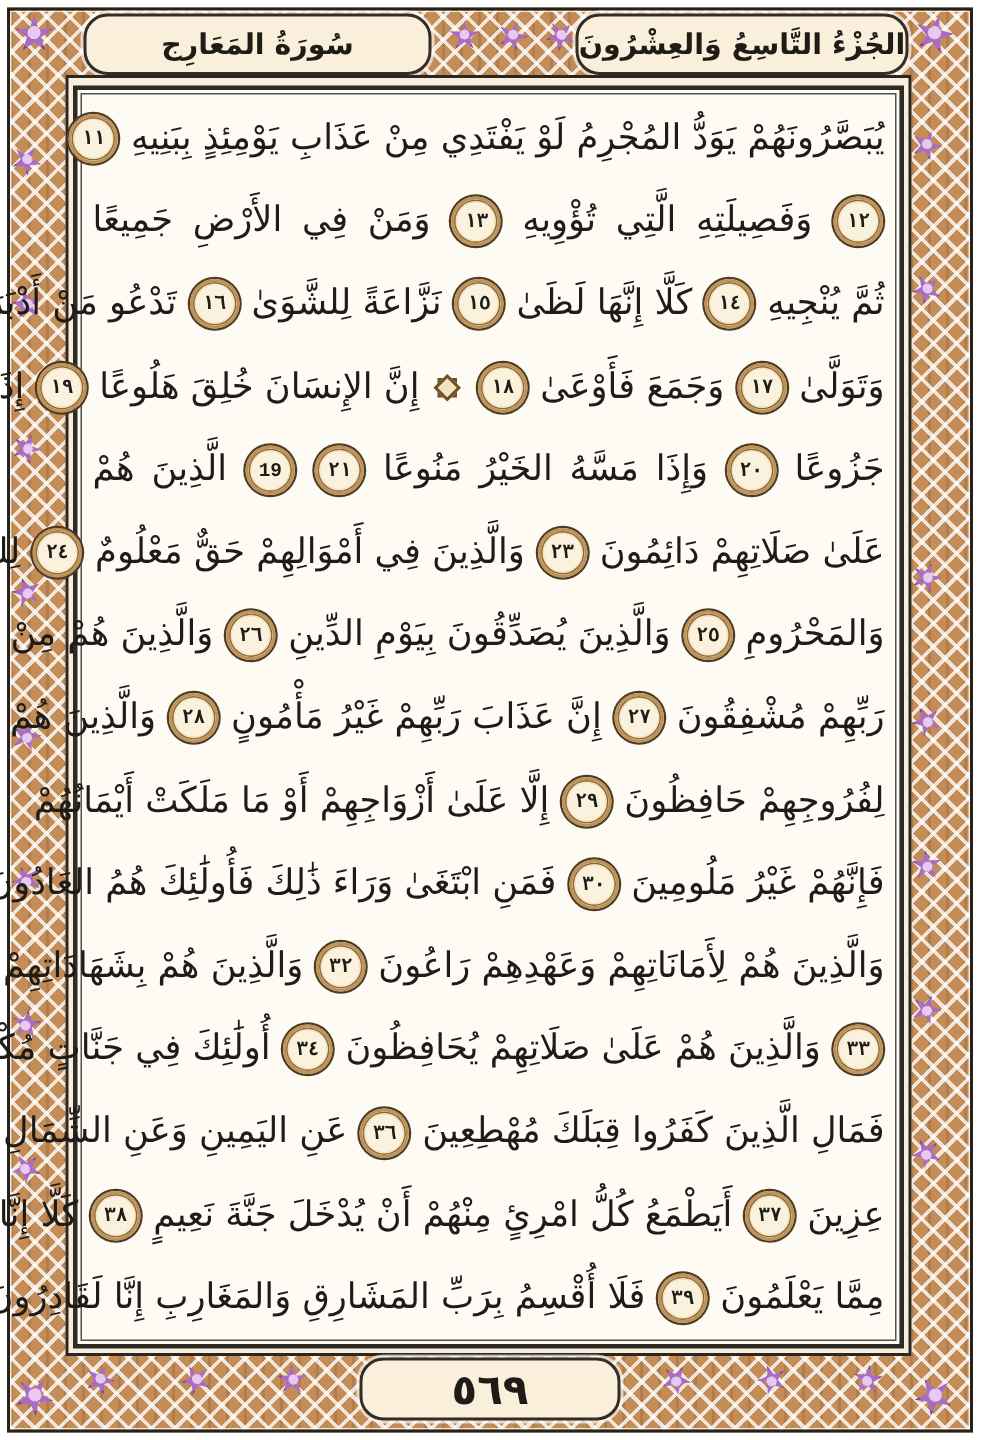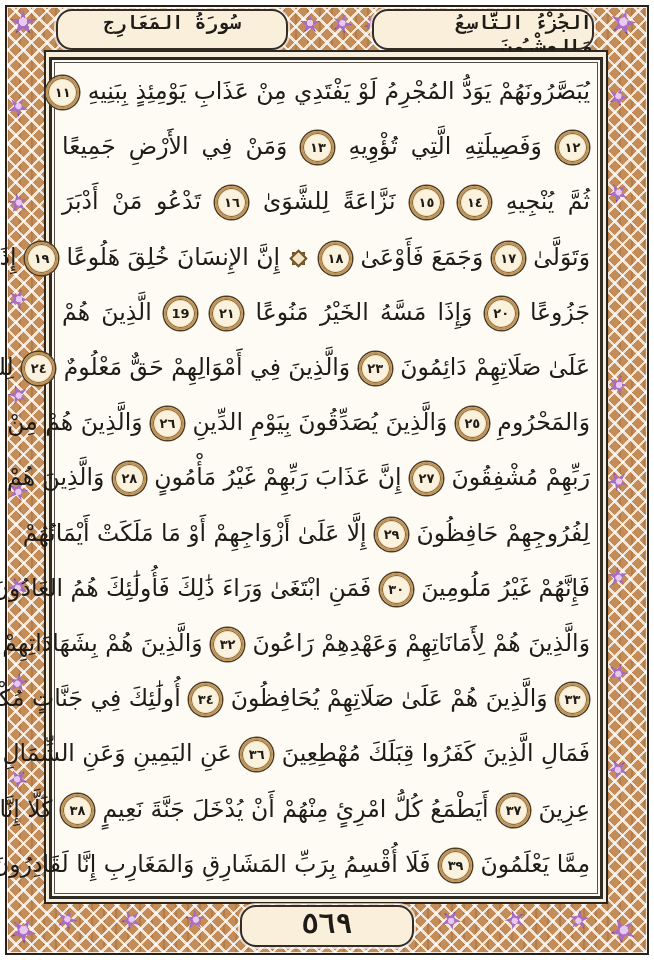--- a/index.html
+++ b/index.html
@@ -47,38 +47,38 @@
     white-space:nowrap;overflow:visible;
   }
   .words{letter-spacing:0px;}
   
   .vmark{
     display:inline-flex;align-items:center;justify-content:center;
     width:29px;height:29px;border-radius:50%;
     background:radial-gradient(circle,#fbf2de 0 60%,#f3e3c2 61%);
     border:2px solid #bf9255;
     box-shadow:0 0 0 1.5px #4c3c25, inset 0 0 0 1px #8a6a3c;
-    vertical-align:middle;margin:0 1px;
+    vertical-align:middle;margin:0 1px;font-family:Liberation Mono, monospace;
   }
   .vnum{font-size:13px;font-weight:bold;color:#1f1c18;line-height:1;}
   
   .rub{display:inline-block;position:relative;width:17px;height:17px;vertical-align:middle;margin:0 3px;}
   .rub::before,.rub::after{
     content:"";position:absolute;inset:2px;
     background:#f3e2c3;border:2px solid #6f5224;box-sizing:border-box;
   }
   .rub::after{transform:rotate(45deg);}
   
   .cartouche{
-    position:absolute;display:flex;justify-content:center;
+    position:absolute;display:flex;align-items:center;justify-content:center;
     background:#f9efdb;border:2px solid #332d26;border-radius:16px;
-    color:#1f1c18;box-shadow:0 0 0 2px rgba(255,255,255,.65);font-family:Liberation Mono, monospace;
+    color:#1f1c18;box-shadow:0 0 0 2px rgba(255,255,255,.65);
   }
   .hdr{top:9px;height:37px;font-weight:bold;font-size:19px;}
-  .hdr-juz{right:60px;width:218px;margin-left:41px;}
+  .hdr-juz{right:48px;width:218px;margin-left:41px;}
   .hdr-surah{left:56px;width:228px;}
   
   .hizb{
     right:4px;top:205px;width:42px;height:106px;
     border-radius:21px/34px;flex-direction:column;line-height:1.15;
     text-align:center;padding:2px 0;
   }
   .hizb-top{font-size:8px;}
   .hizb-mid{font-size:14px;font-weight:bold;}
   .hizb-num{font-size:14px;font-weight:bold;}
@@ -139,21 +139,21 @@
           <div class="line"><span class="words">يُبَصَّرُونَهُمْ يَوَدُّ المُجْرِمُ لَوْ يَفْتَدِي مِنْ عَذَابِ يَوْمِئِذٍ بِبَنِيهِ</span> <span class="vmark">
               <span class="vnum">١١</span>
             </span> </div>
           <div class="line"> <span class="vmark">
               <span class="vnum">١٢</span>
             </span> <span class="words">وَفَصِيلَتِهِ الَّتِي تُؤْوِيهِ</span> <span class="vmark">
               <span class="vnum">١٣</span>
             </span> <span class="words">وَمَنْ فِي الأَرْضِ جَمِيعًا</span> </div>
           <div class="line"><span class="words">ثُمَّ يُنْجِيهِ</span> <span class="vmark">
               <span class="vnum">١٤</span>
-            </span>  <span class="vmark">
+            </span> <span class="words">كَلَّا إِنَّهَا لَظَىٰ</span> <span class="vmark">
               <span class="vnum">١٥</span>
             </span> <span class="words">نَزَّاعَةً لِلشَّوَىٰ</span> <span class="vmark">
               <span class="vnum">١٦</span>
             </span> <span class="words">تَدْعُو مَنْ أَدْبَرَ</span> </div>
           <div class="line"><span class="words">وَتَوَلَّىٰ</span> <span class="vmark">
               <span class="vnum">١٧</span>
             </span> <span class="words">وَجَمَعَ فَأَوْعَىٰ</span> <span class="vmark">
               <span class="vnum">١٨</span>
             </span> <span class="rub"></span> <span class="words">إِنَّ الإِنسَانَ خُلِقَ هَلُوعًا</span> <span class="vmark">
               <span class="vnum">١٩</span>

